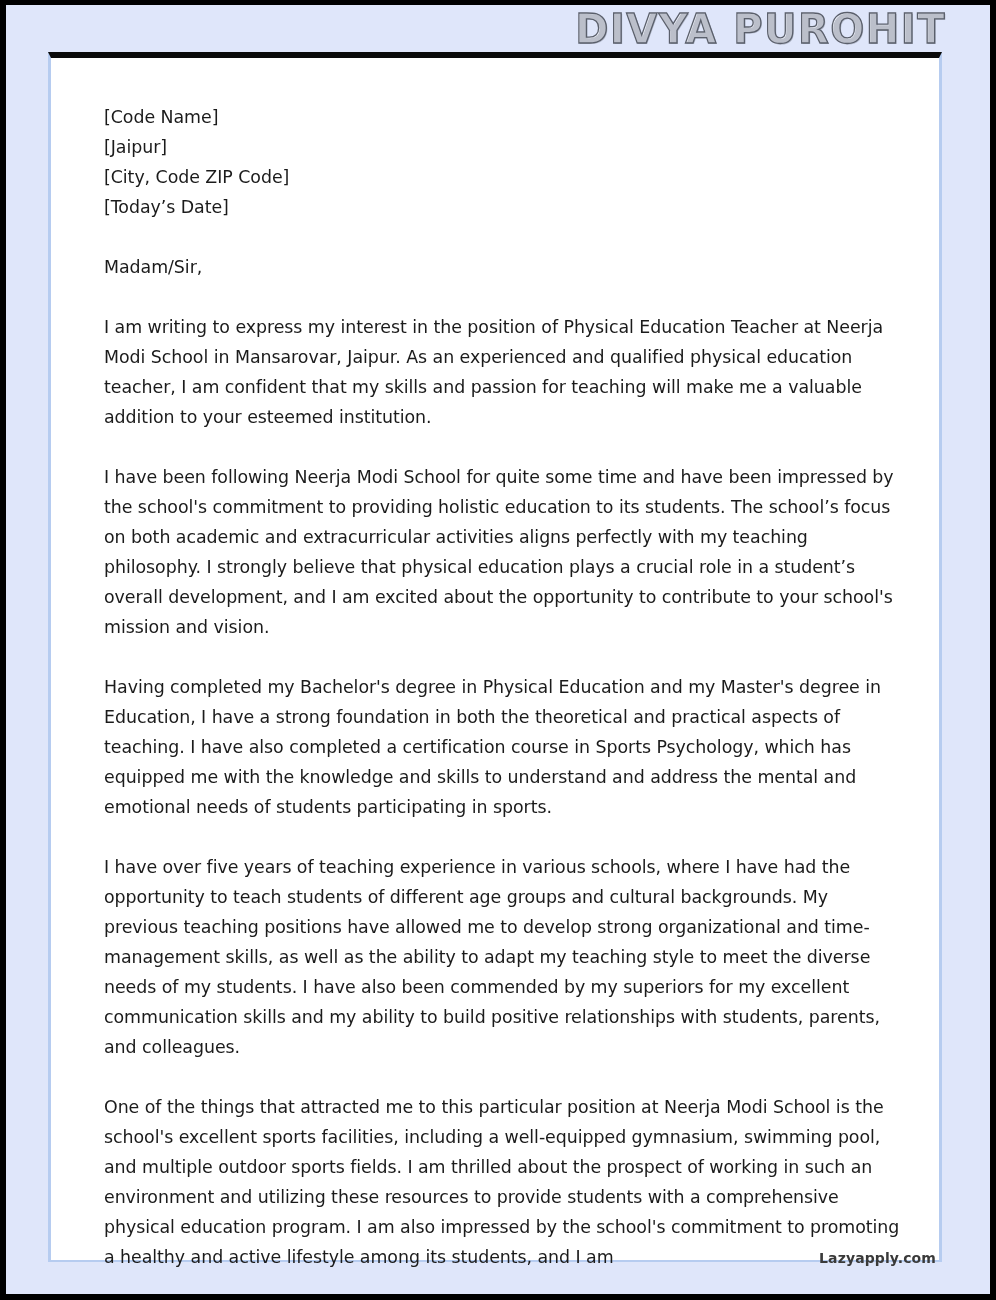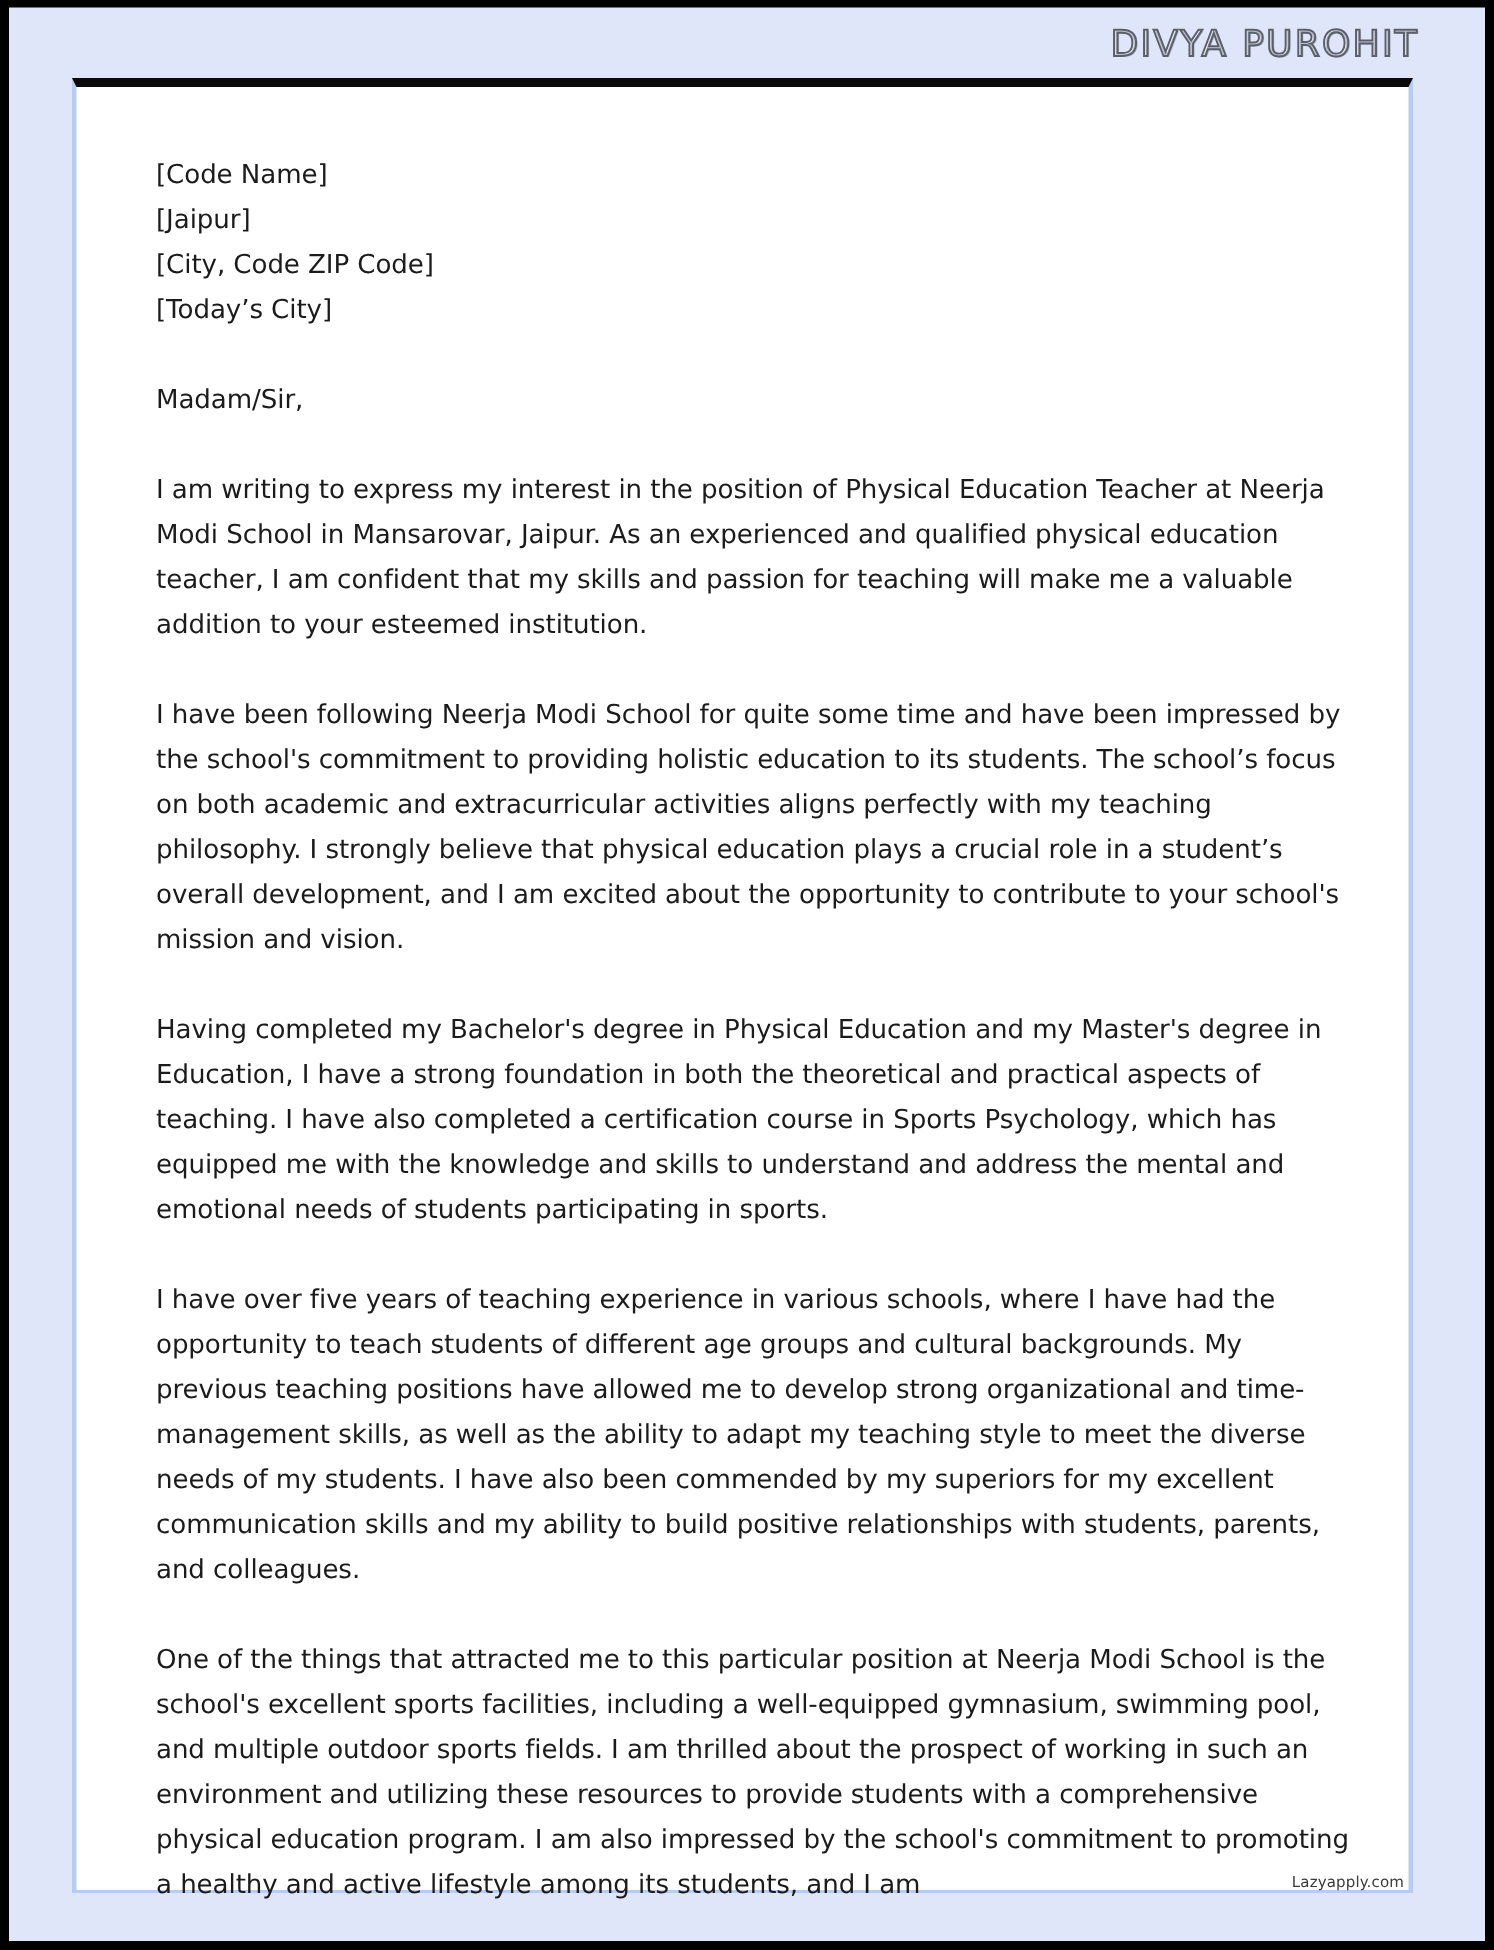--- a/index.html
+++ b/index.html
@@ -36,22 +36,22 @@
     width: 984px;
     height: 48px;
     display: flex;
     align-items: center;
     justify-content: flex-end;
     padding-right: 44px;
     box-sizing: border-box;
   }
   .header-name {
     font-family: "DejaVu Sans", sans-serif;
-    font-size: 24px;
-    font-weight: 400;
+    font-size: 40px;
+    font-weight: 700;
     letter-spacing: 1.5px;
     line-height: 1;
     color: transparent;
     -webkit-text-stroke: 1.3px #5a5f6b;
     text-shadow:
        1px 1px 0 rgba(120,126,140,0.45),
       -0.5px -0.5px 0 rgba(255,255,255,0.6);
     white-space: nowrap;
   }
 
@@ -100,44 +100,45 @@
   .para:last-child {
     margin-bottom: 0;
   }
 
   
   .watermark {
     position: absolute;
     right: 54px;
     top: 1245px;
     font-family: "DejaVu Sans", sans-serif;
-    font-size: 10px;
+    font-size: 14px;
     color: #3a3a3a;
     letter-spacing: 0.1px;
     white-space: nowrap;
+    font-weight: bold;
   }
 </style>
 </head>
 <body>
 
 <div class="page">
 
   <div class="header-band">
     <div class="header-name">DIVYA PUROHIT</div>
   </div>
 
   <div class="letter-card"></div>
 
   <div class="letter-body">
 
     <div class="addr-block">
       <span class="addr-line">[Code Name]</span>
       <span class="addr-line">[Jaipur]</span>
       <span class="addr-line">[City, Code ZIP Code]</span>
-      <span class="addr-line">[Today’s City]</span>
+      <span class="addr-line">[Today’s Date]</span>
     </div>
 
     <p class="salutation">Madam/Sir,</p>
 
     <p class="para">I am writing to express my interest in the position of Physical Education Teacher at Neerja Modi School in Mansarovar, Jaipur. As an experienced and qualified physical education teacher, I am confident that my skills and passion for teaching will make me a valuable addition to your esteemed institution.</p>
     <p class="para">I have been following Neerja Modi School for quite some time and have been impressed by the school's commitment to providing holistic education to its students. The school’s focus on both academic and extracurricular activities aligns perfectly with my teaching philosophy. I strongly believe that physical education plays a crucial role in a student’s overall development, and I am excited about the opportunity to contribute to your school's mission and vision.</p>
     <p class="para">Having completed my Bachelor's degree in Physical Education and my Master's degree in Education, I have a strong foundation in both the theoretical and practical aspects of teaching. I have also completed a certification course in Sports Psychology, which has equipped me with the knowledge and skills to understand and address the mental and emotional needs of students participating in sports.</p>
     <p class="para">I have over five years of teaching experience in various schools, where I have had the opportunity to teach students of different age groups and cultural backgrounds. My previous teaching positions have allowed me to develop strong organizational and time-management skills, as well as the ability to adapt my teaching style to meet the diverse needs of my students. I have also been commended by my superiors for my excellent communication skills and my ability to build positive relationships with students, parents, and colleagues.</p>
     <p class="para">One of the things that attracted me to this particular position at Neerja Modi School is the school's excellent sports facilities, including a well-equipped gymnasium, swimming pool, and multiple outdoor sports fields. I am thrilled about the prospect of working in such an environment and utilizing these resources to provide students with a comprehensive physical education program. I am also impressed by the school's commitment to promoting a healthy and active lifestyle among its students, and I am</p>
 

